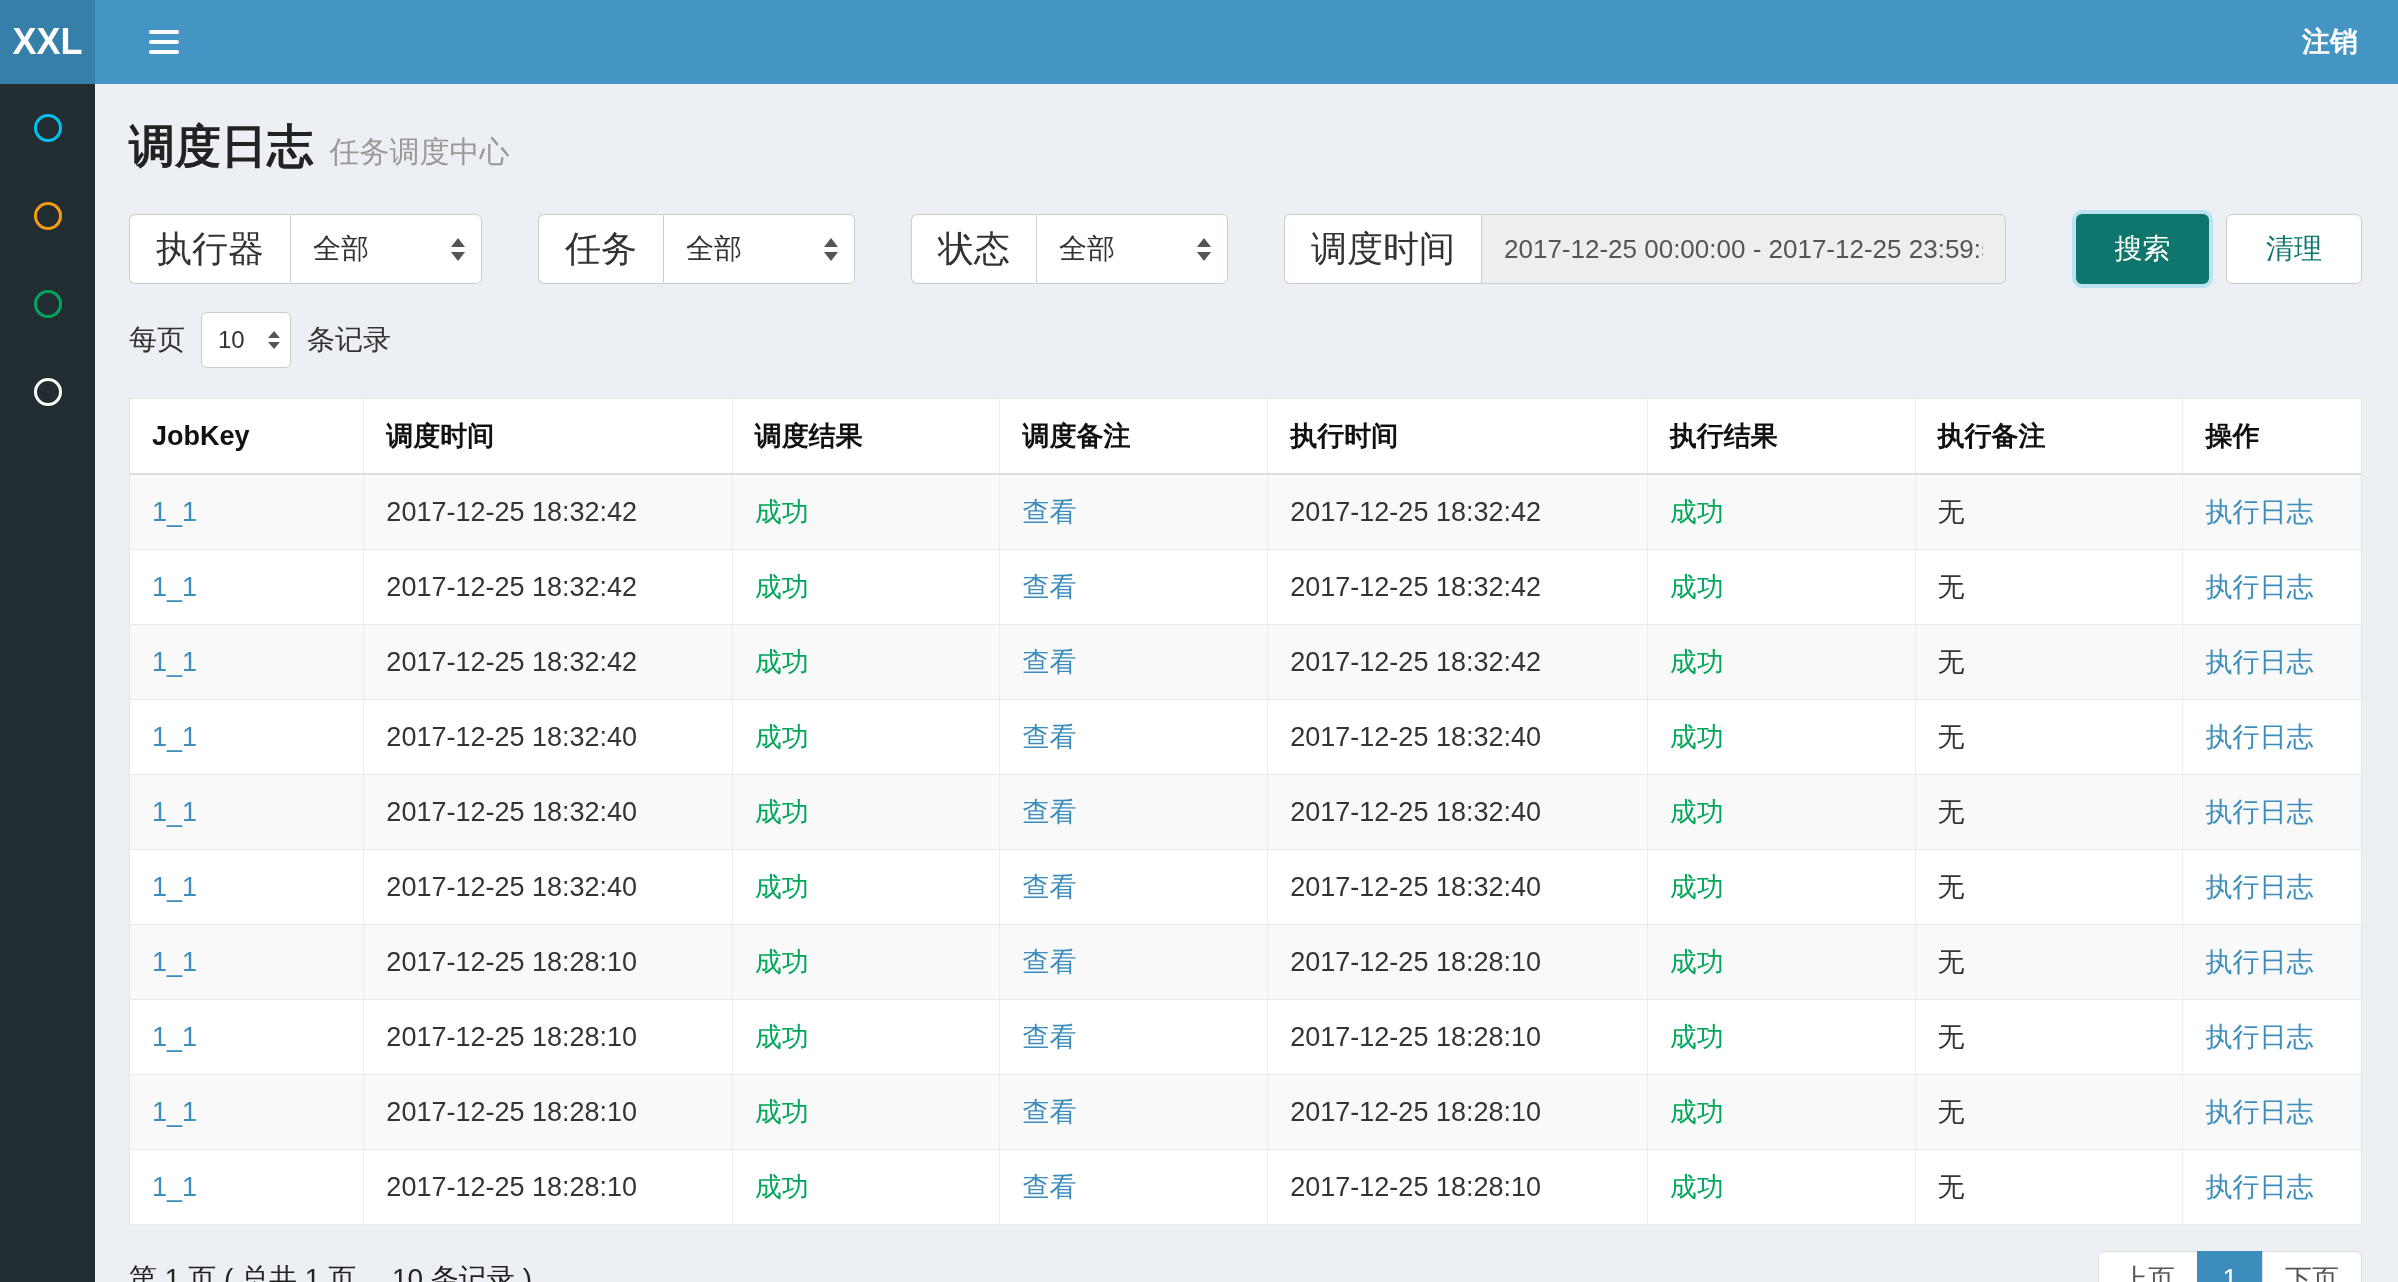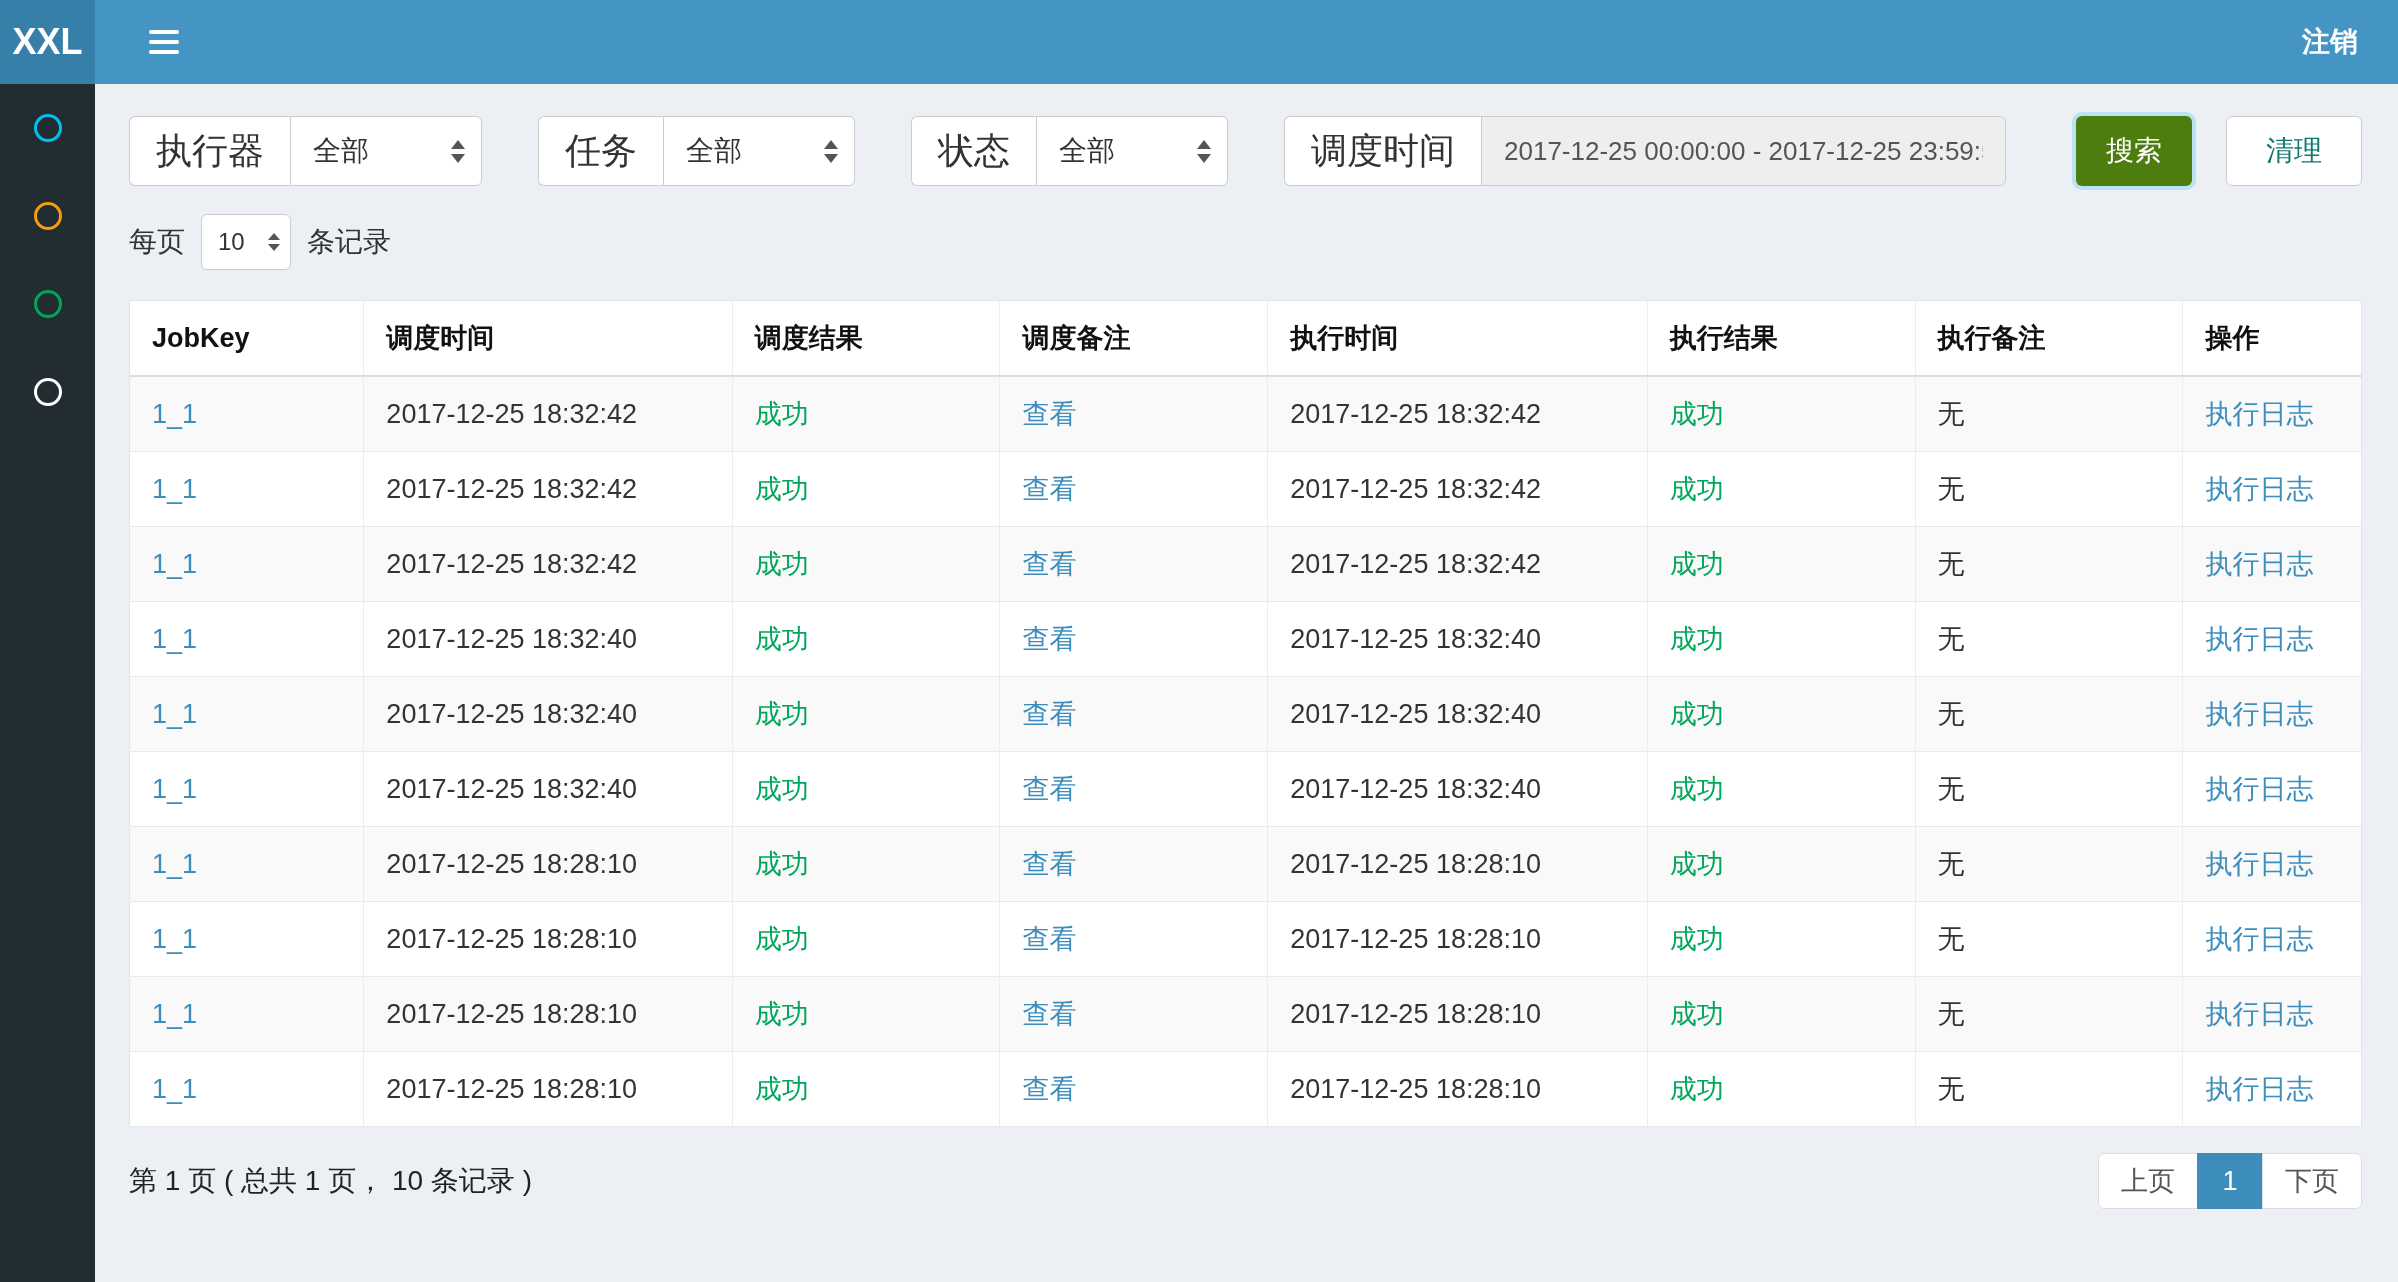--- a/index.html
+++ b/index.html
@@ -31,21 +31,21 @@
   .filter-bar { display: flex; align-items: center; margin-bottom: 28px; }
   .input-group { display: flex; height: 70px; margin-right: 56px; }
   .ig-label { display: flex; align-items: center; padding: 0 26px; background: #fff; border: 1px solid #ccc; border-right: none; border-radius: 6px 0 0 6px; font-size: 36px; color: #333; white-space: nowrap; }
   .select-box { display: flex; align-items: center; justify-content: space-between; background: #fff; border: 1px solid #ccc; border-radius: 0 6px 6px 0; padding: 0 16px 0 22px; min-width: 192px; font-size: 28px; color: #333; cursor: pointer; }
   .arrows { display: flex; flex-direction: column; align-items: center; gap: 5px; margin-left: 18px; }
   .arrows i { display: block; width: 0; height: 0; border-left: 7px solid transparent; border-right: 7px solid transparent; }
   .arrows .up { border-bottom: 9px solid #555; }
   .arrows .down { border-top: 9px solid #555; }
   .date-input { height: 70px; width: 525px; border: 1px solid #ccc; border-radius: 0 6px 6px 0; background: #eee; color: #555; font-size: 26px; padding: 0 22px; font-family: inherit; }
   .btn { height: 70px; border: none; border-radius: 6px; font-size: 28px; cursor: pointer; font-family: inherit; }
-  .btn-search { width: 116px; background: #4d7c0f; color: #fff; margin-left: 14px; box-shadow: 0 0 0 4px rgba(35,183,229,0.25); }
+  .btn-search { width: 133px; background: #0f766e; color: #fff; margin-left: 14px; box-shadow: 0 0 0 4px rgba(35,183,229,0.25); }
   .btn-clear { width: 136px; background: #fff; color: #0f766e; border: 1px solid #ccc; margin-left: auto; }
 
   
   .per-page { display: flex; align-items: center; gap: 16px; font-size: 28px; color: #333; margin-bottom: 30px; }
   .select-box.small { height: 56px; min-width: 90px; padding: 0 10px 0 16px; font-size: 24px; border-radius: 6px; border: 1px solid #ccc; }
   .select-box.small .arrows { margin-left: 10px; gap: 4px; }
   .select-box.small .arrows i { border-left-width: 6px; border-right-width: 6px; }
   .select-box.small .arrows .up { border-bottom-width: 7px; }
   .select-box.small .arrows .down { border-top-width: 7px; }
 
@@ -104,20 +104,24 @@
       <div class="sidebar-item">
         <span class="ring" style="border-color: rgb(0, 166, 90);"></span>
       </div>
       <div class="sidebar-item">
         <span class="ring" style="border-color: rgb(255, 255, 255);"></span>
       </div>
     </aside>
 
   <main class="main">
 
+    <div class="page-header">
+      <span class="page-title">调度日志</span>
+      <span class="page-subtitle">任务调度中心</span>
+    </div>
 
     <div class="filter-bar">
 
       <div class="input-group">
         <span class="ig-label">执行器</span>
         <div class="select-box">
           <span>全部</span>
           <span class="arrows">
               <i class="up"></i>
               <i class="down"></i>

